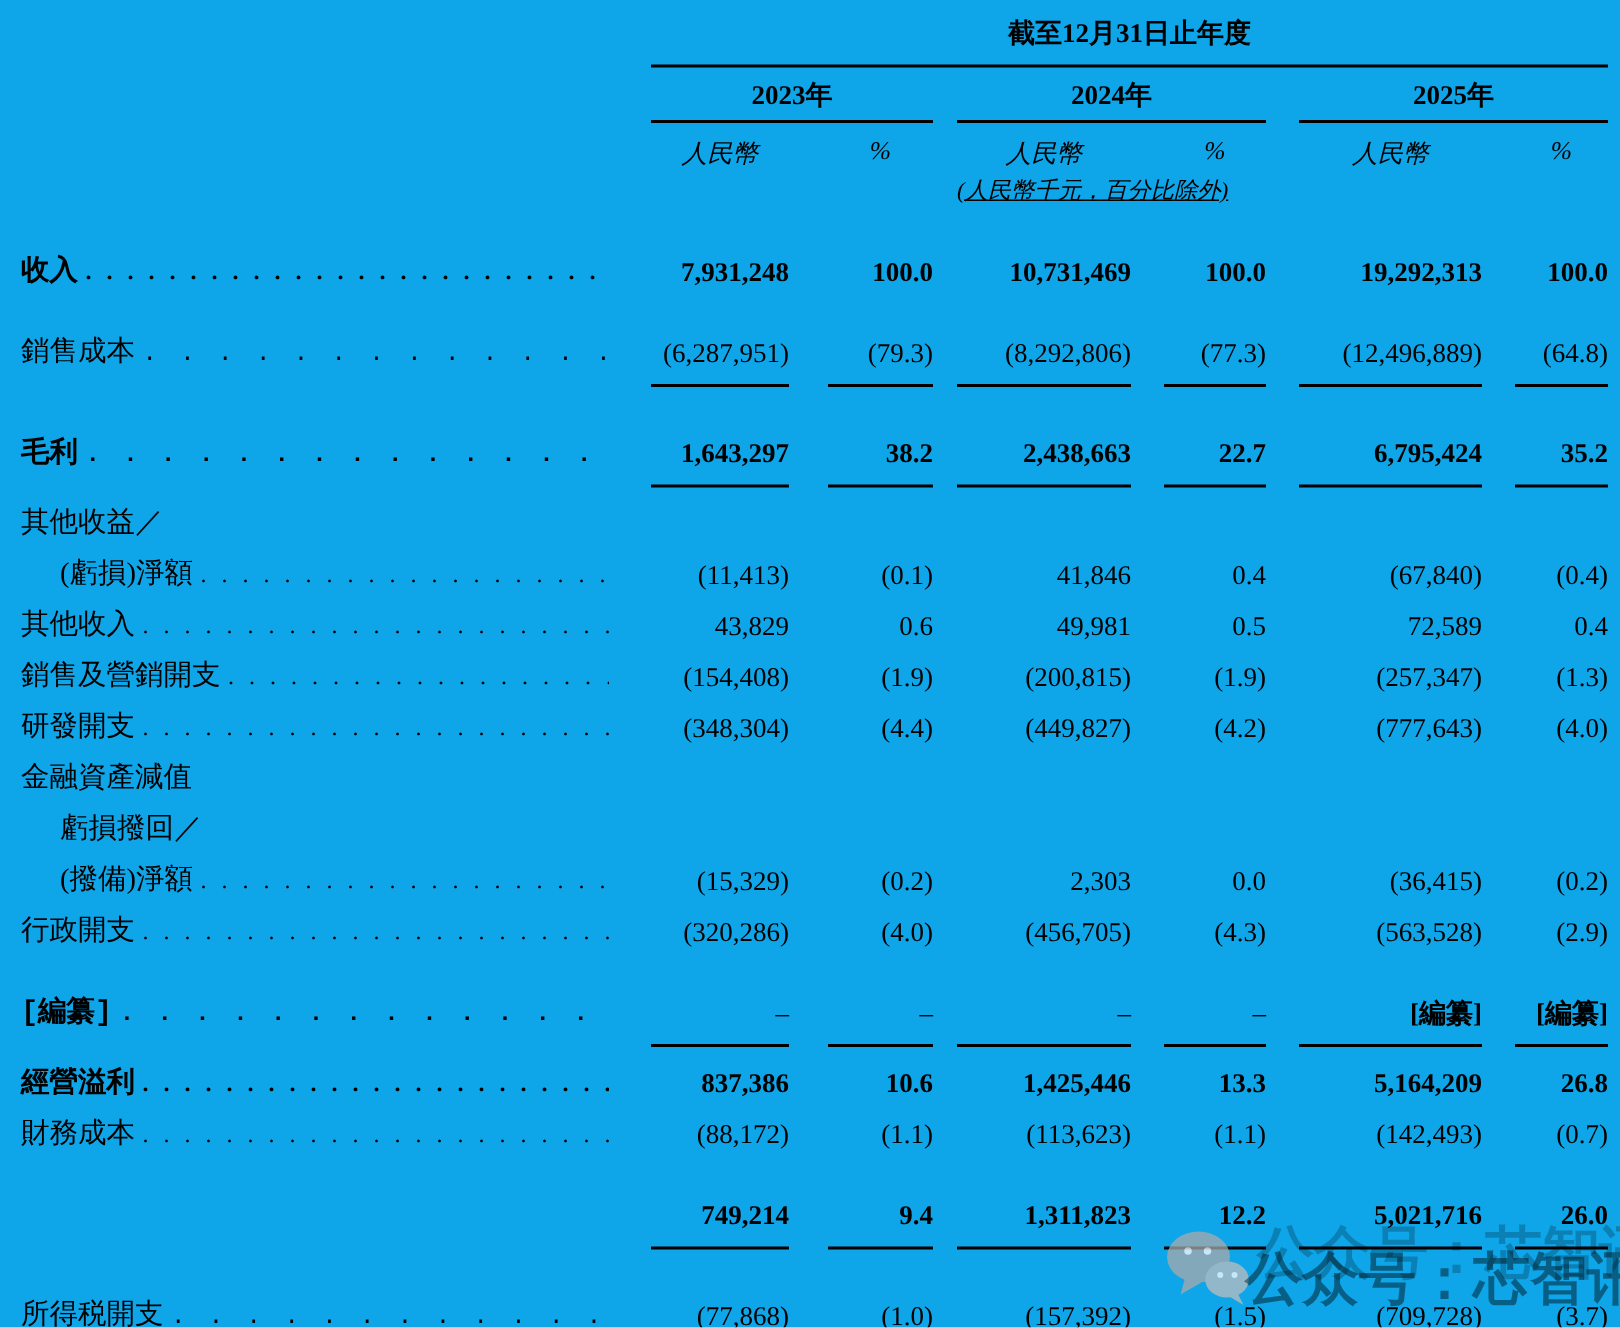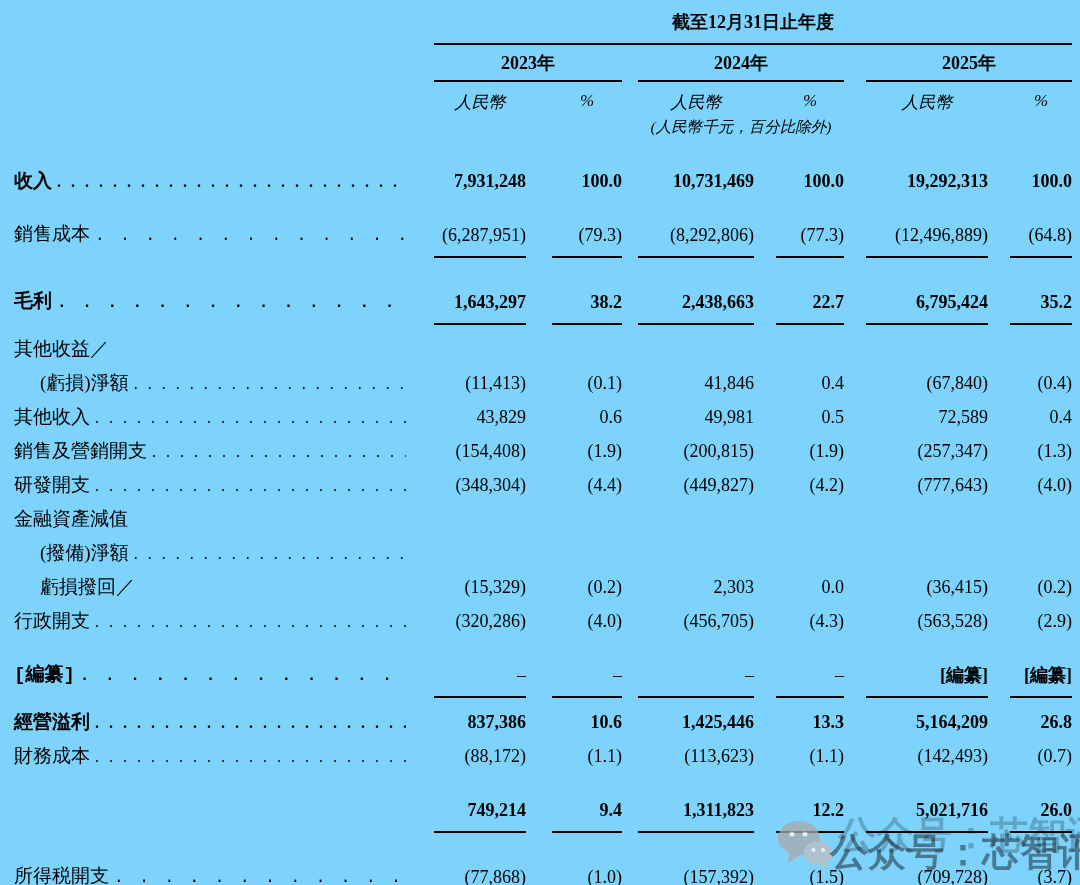--- a/index.html
+++ b/index.html
@@ -1,21 +1,21 @@
 <!DOCTYPE html>
 <html><head>
 <meta charset="utf-8">
 <style>
   html,body{margin:0;padding:0;background:#fff;}
   .page{
     position:relative;
     width:1080px;height:885px;
     box-sizing:border-box;
     padding:10px 10px 0 14px;
-    background:#7dd3fc;
+    background:#0ea5e9;
     color:#000;
     font-family:"Liberation Serif","DejaVu Serif",serif;
     overflow:hidden;
   }
   .hrow,.trow{
     display:grid;
     grid-template-columns:392px 28px 92px 26px 70px 16px 116px 22px 68px 22px 122px 22px 62px;
   }
   
   .title-cell{
@@ -41,26 +41,26 @@
     font-style:italic;
     font-size:17px;
     padding-top:9px;
     white-space:nowrap;
   }
   .cc1{grid-column:3;} .pc1{grid-column:5;}
   .cc2{grid-column:7;} .pc2{grid-column:9;}
   .cc3{grid-column:11;} .pc3{grid-column:13;}
   .note-cell{
     grid-column:7/10;
-    text-align:center;
     font-style:italic;
     font-size:15.5px;
     white-space:nowrap;
     padding-top:3px;
     overflow:visible;
+    text-decoration:underline;
   }
   
   #tbody{margin-top:26px;}
   .trow{align-items:end;}
   .label-cell{grid-column:1;font-size:19px;}
   .label-line{display:flex;align-items:baseline;height:34px;line-height:34px;white-space:nowrap;}
   .label-line.indent{padding-left:26px;}
   .leader{flex:1 1 auto;min-width:0;overflow:hidden;white-space:nowrap;padding:0 6px 0 5px;}
   .leader::after{
     content:". . . . . . . . . . . . . . . . . . . . . . . . . . . . . . . . . . . . . . . . . . . . . . . . . . . . . . . . . . . .";
@@ -222,25 +222,25 @@
         <div class="vcell vc3">(4.2)</div>
         <div class="vcell vc4">(777,643)</div>
         <div class="vcell vc5">(4.0)</div>
       </div>
       <div class="trow">
         <div class="label-cell">
           <div class="label-line">
             <span>金融資產減值</span>
           </div>
           <div class="label-line indent">
+            <span>虧損撥回／</span>
+          </div>
+          <div class="label-line indent">
             <span>(撥備)淨額</span>
             <span class="leader"></span>
-          </div>
-          <div class="label-line indent">
-            <span>虧損撥回／</span>
           </div>
         </div>
         <div class="vcell vc0">(15,329)</div>
         <div class="vcell vc1">(0.2)</div>
         <div class="vcell vc2">2,303</div>
         <div class="vcell vc3">0.0</div>
         <div class="vcell vc4">(36,415)</div>
         <div class="vcell vc5">(0.2)</div>
       </div>
       <div class="trow">

